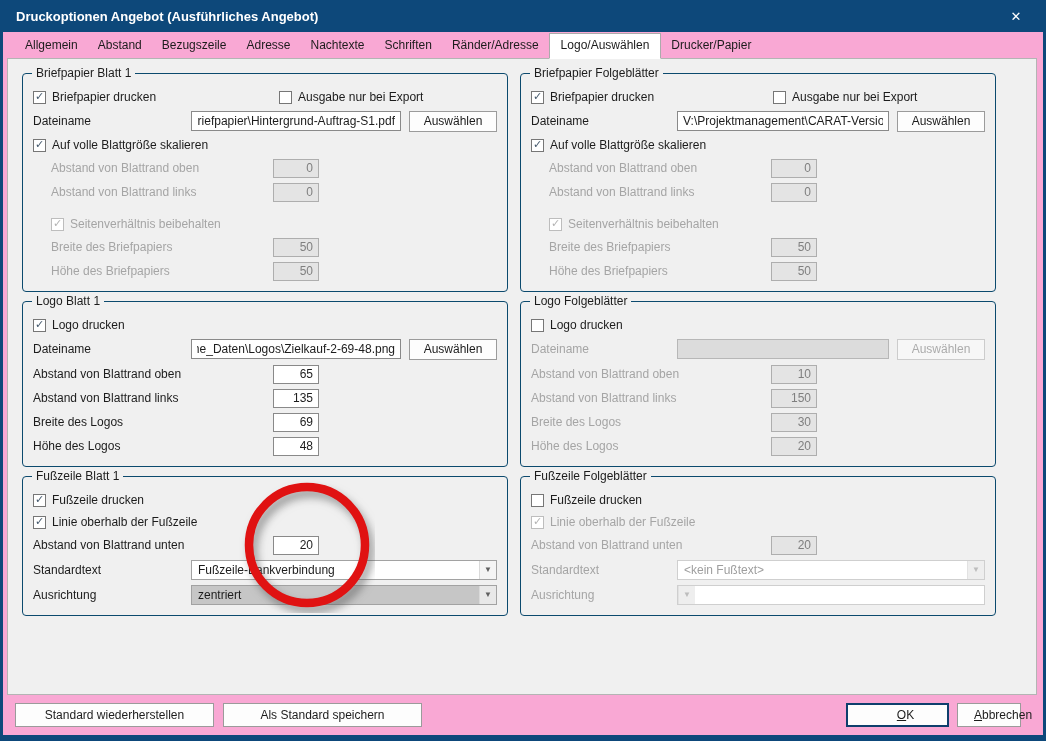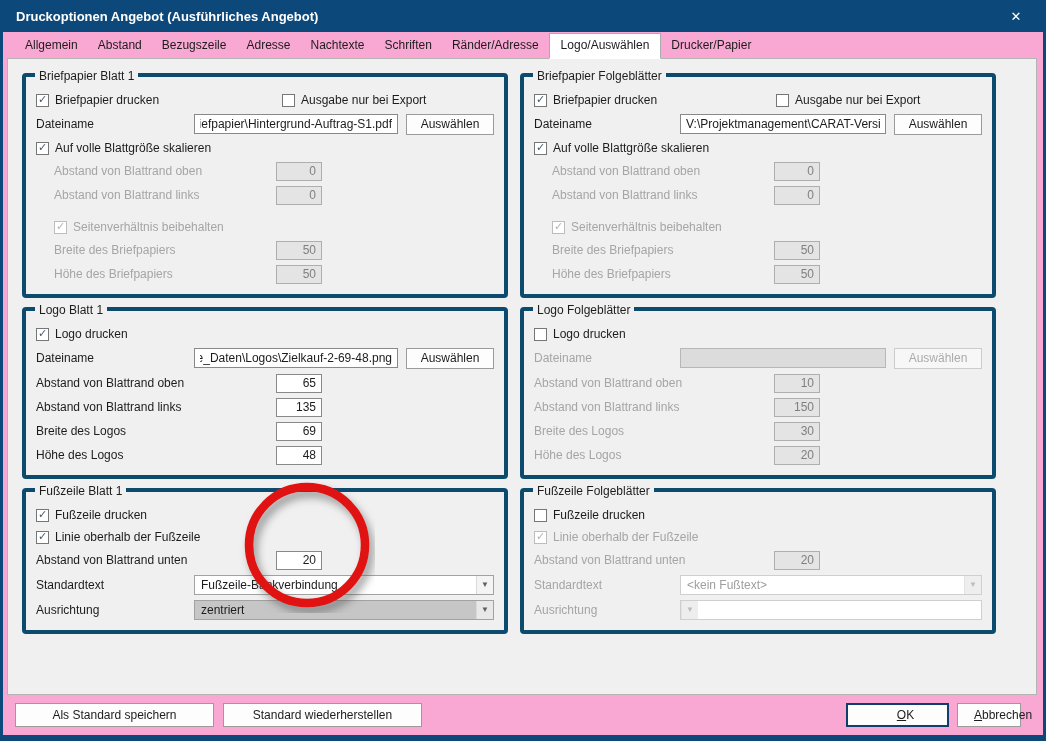--- a/index.html
+++ b/index.html
@@ -12,21 +12,21 @@
 
   .tabbar { height:26px; display:flex; align-items:flex-end; padding-left:12px; position:relative; z-index:2; }
   .tab { padding:4px 10px 6px; color:#1c1c1c; white-space:nowrap; }
   .tab.active { background:#fff; border:1px solid #ababab; border-bottom:1px solid #fff; margin-bottom:-1px; padding:4px 11px 6px; }
 
   .page { position:relative; margin:0 6px 0 4px; height:637px; border:1px solid #b4b4b4; background:#f0f0f0; padding:14px 14px 0; }
   .cols { display:flex; gap:12px; align-items:flex-start; }
   .col-l { width:486px; }
   .col-r { width:476px; }
 
-  .grp { position:relative; border:4px solid #0c4a6e; border-radius:4px; background:#f0f0f0; padding:12px 10px 8px; margin-bottom:9px; }
+  .grp { position:relative; border:1px solid #0c4a6e; border-radius:4px; background:#f0f0f0; padding:12px 10px 8px; margin-bottom:9px; }
   .grp-title { position:absolute; top:-8px; left:9px; background:#f0f0f0; padding:0 4px; }
 
   .row { display:flex; align-items:center; height:24px; }
   .row.chk-row { height:22px; }
   .row.file-row { height:26px; }
   .row.combo-row { height:25px; }
   .gap-top { margin-top:9px; }
   .lbl { white-space:nowrap; }
   .w-file { flex:0 0 158px; }
   .w-num { flex:0 0 240px; }
@@ -350,22 +350,22 @@
               <span class="arr">▼</span>
             </span>
           </div>
         </div>
 
       </div>
     </div>
   </div>
 
   <div class="footer">
+    <button class="btn big">Standard wiederherstellen</button>
     <button class="btn big">Als Standard speichern</button>
-    <button class="btn big">Standard wiederherstellen</button>
     <span class="spacer"></span>
     <button class="btn ok">
         <span class="fl">OK</span>
       </button>
     <button class="btn cancel">
         <span class="fl">Abbrechen</span>
       </button>
   </div>
 
 </div>

